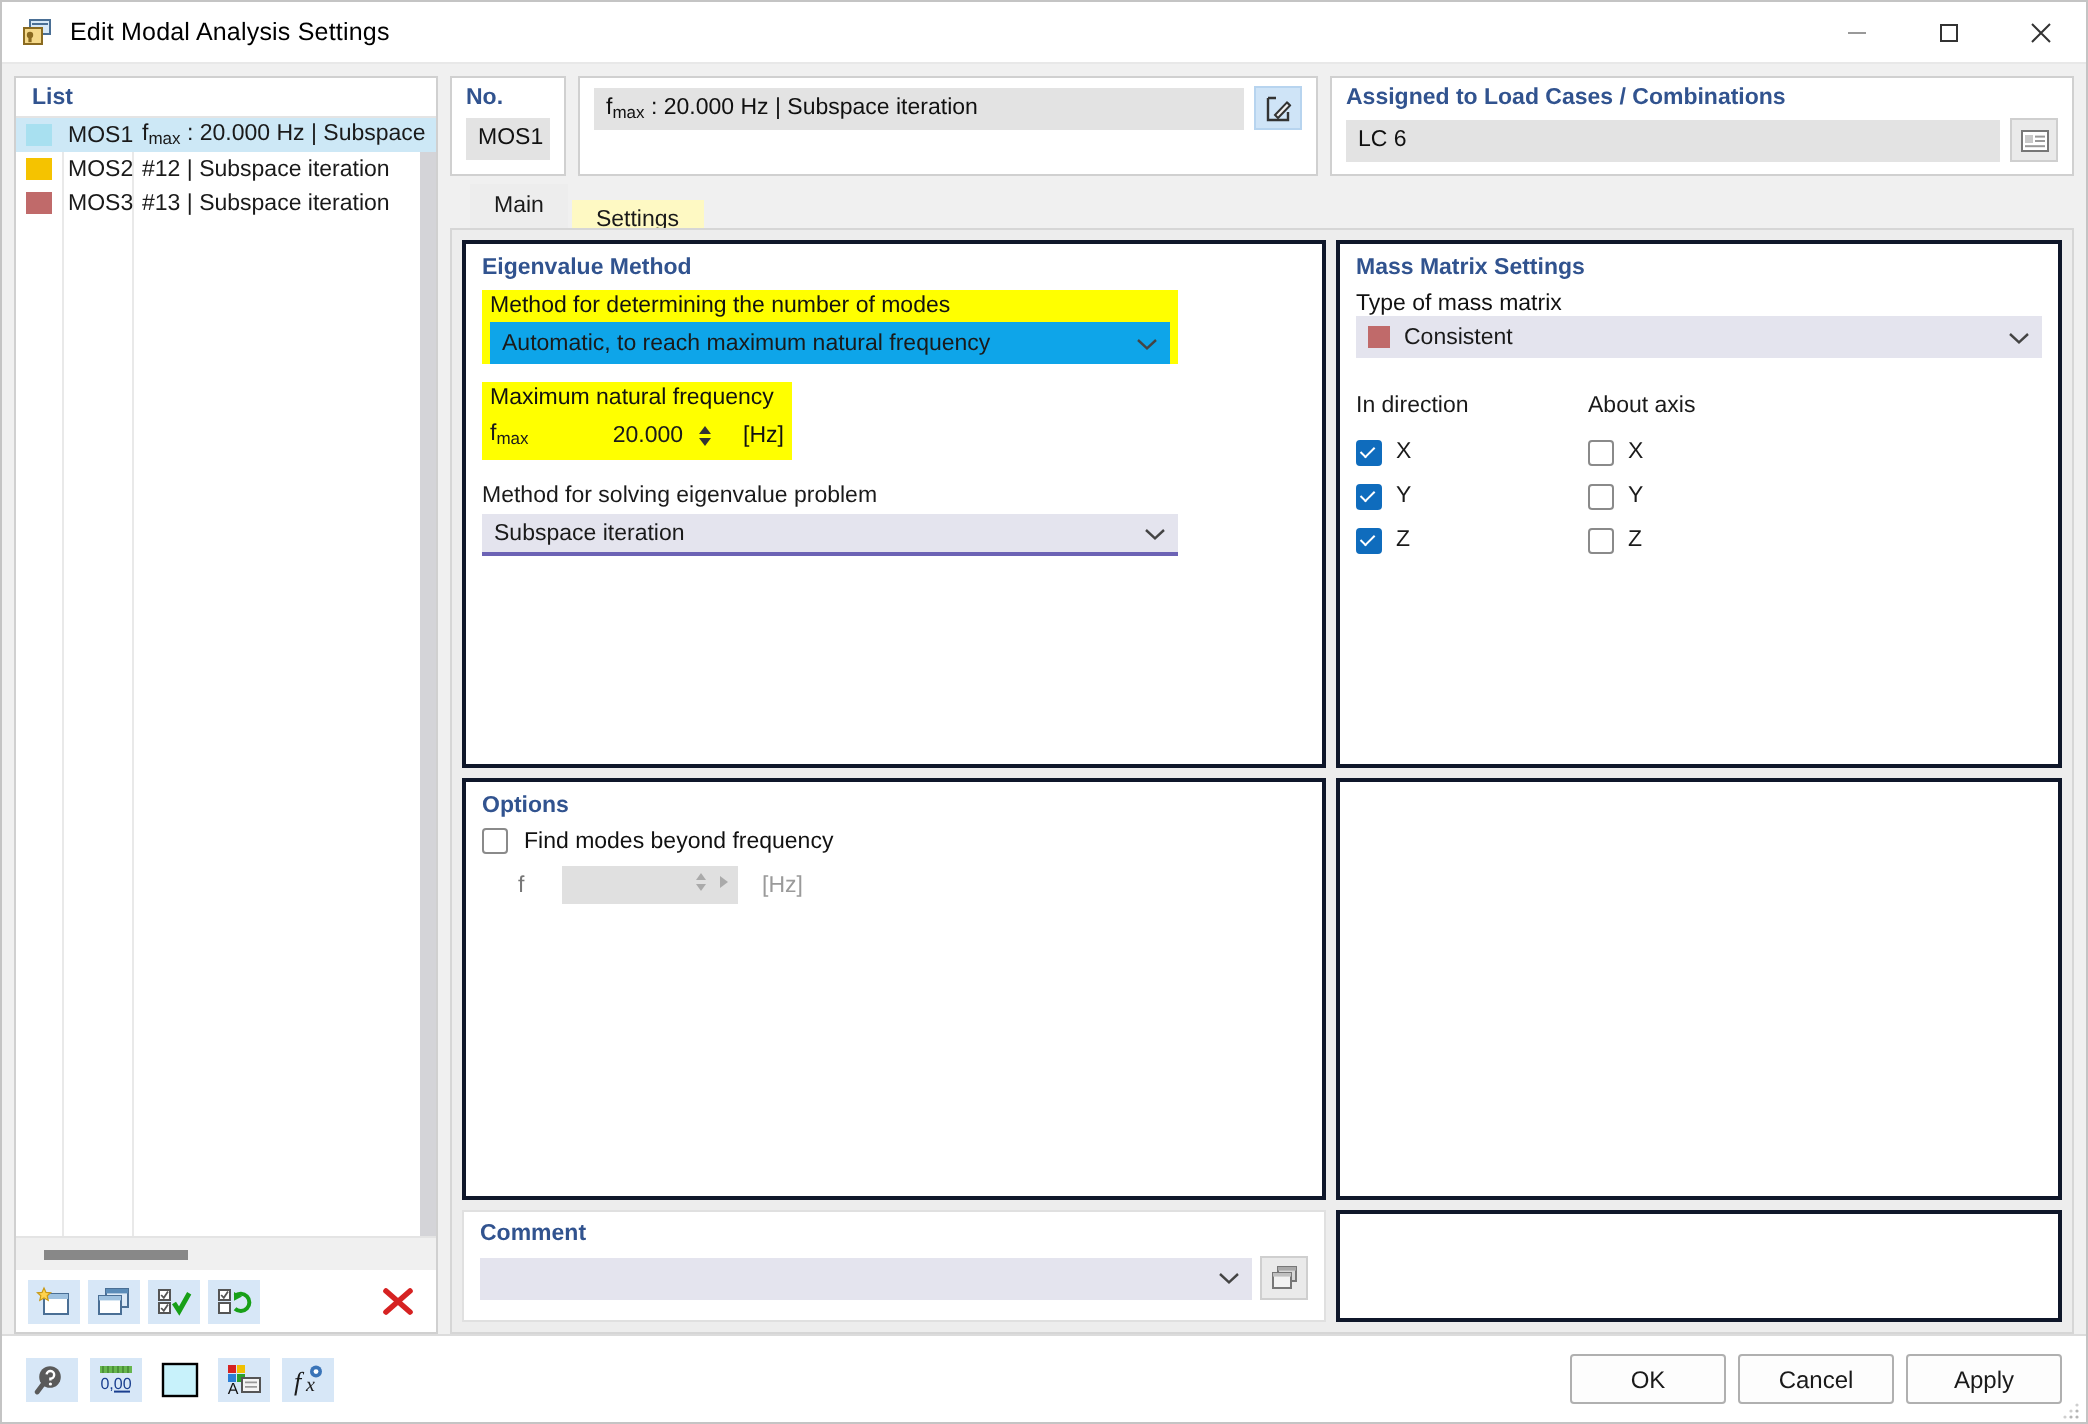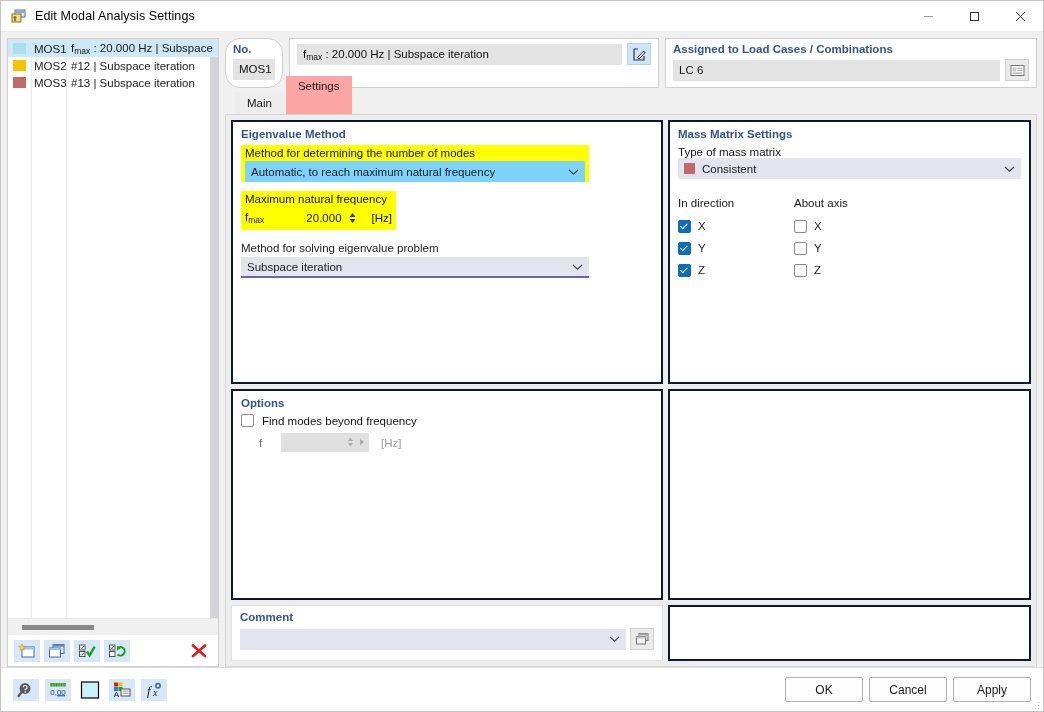--- a/index.html
+++ b/index.html
@@ -122,21 +122,21 @@
     min-width:0; min-height:0;
   }
 
   
   .top-strip { display:flex; gap:6px; flex:0 0 auto; }
   .field-card {
     background:#ffffff;
     border:1px solid #d0d0d0;
     padding:4px 7px 6px 7px;
   }
-  .field-card.no { width:58px; flex:0 0 58px;border-radius:15px; }
+  .field-card.no { width:58px; flex:0 0 58px; }
   .field-card.name { flex:1 1 auto; min-width:0; }
   .field-card.lc { width:372px; flex:0 0 372px; }
   .card-label {
     font-size:11.5px; font-weight:bold; color:#31538f;
     margin-bottom:4px; white-space:nowrap;
   }
   .card-row { display:flex; align-items:center; gap:5px; }
   .txtbox {
     background:#e3e3e3;
     height:21px; line-height:21px;
@@ -155,24 +155,24 @@
   .icon-btn.grey { background:#eaeaea; border:1px solid #cfcfcf; }
 
   
   .tabs {
     display:flex; align-items:flex-end;
     height:22px; margin-top:4px;
     padding-left:10px;
     flex:0 0 22px;
   }
   .tab {
-    height:38px; line-height:21px;
+    height:14px; line-height:21px;
     padding:0 12px;
     font-size:11.5px;
-    background:#fca5a5;
+    background:#fef9c3;
     margin-right:2px;
     cursor:default;
   }
   .tab.active { background:#ededed; height:22px; line-height:22px; }
 
   
   .pane {
     flex:1 1 auto;
     background:#ededed;
     border:1px solid #d6d6d6;
@@ -204,21 +204,21 @@
   .combo {
     height:21px;
     background:#e4e4ee;
     display:flex; align-items:center;
     padding:0 6px;
     font-size:11.5px;
     cursor:default;
     position:relative;
   }
   .combo.underline { border-bottom:2px solid #6c63b5; }
-  .combo.yellow { background:#7dd3fc; }
+  .combo.yellow { background:#0ea5e9; }
   .combo .chev { margin-left:auto; color:#555; }
   .combo .swatch-inline {
     width:11px; height:11px; margin-right:7px; flex:0 0 11px;
   }
 
   .spin-row { display:flex; align-items:center; gap:4px; margin-top:3px; }
   .spin-label { font-size:11.5px; margin-right:6px; }
   .spin-label .sub { font-size:8.5px; vertical-align:-2px; }
   .spin {
     width:110px; height:19px;
@@ -331,20 +331,21 @@
         <svg width="11" height="11" viewBox="0 0 11 11">
             <path d="M1 1 L10 10 M10 1 L1 10" stroke="#333" stroke-width="1"></path>
           </svg>
       </div>
     </div>
   </div>
 
   <div class="body-area">
 
     <div class="list-panel">
+      <div class="list-header">List</div>
 
       <div class="list-grid">
         <div class="col-sep c1"></div>
         <div class="col-sep c2"></div>
 
         <div class="list-row selected">
           <span class="row-swatch-cell">
             <span class="swatch" style="background:#a8e0f0"></span>
           </span>
           <span class="row-id">MOS1</span>

